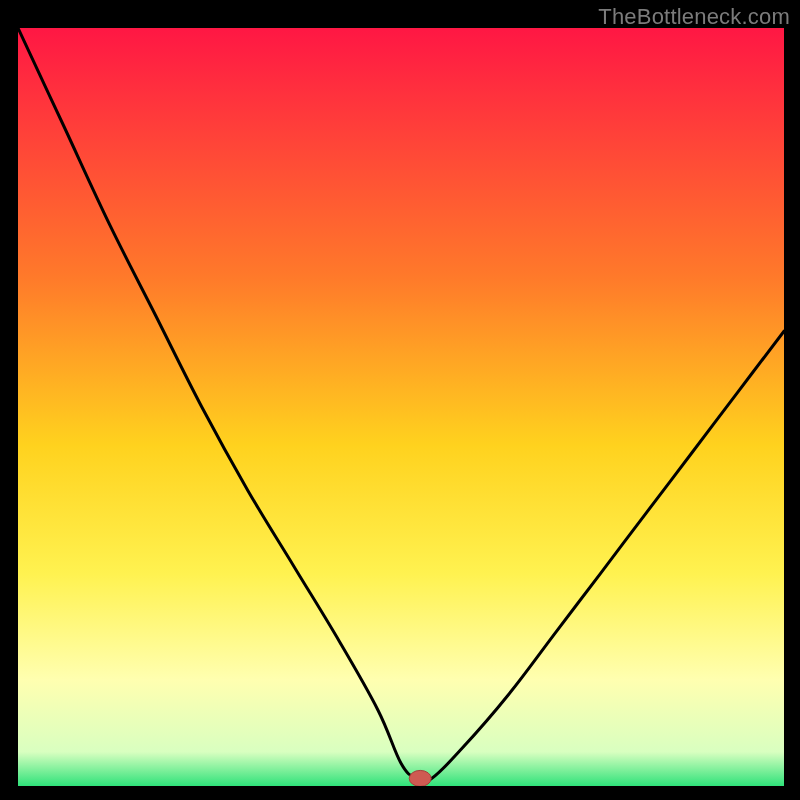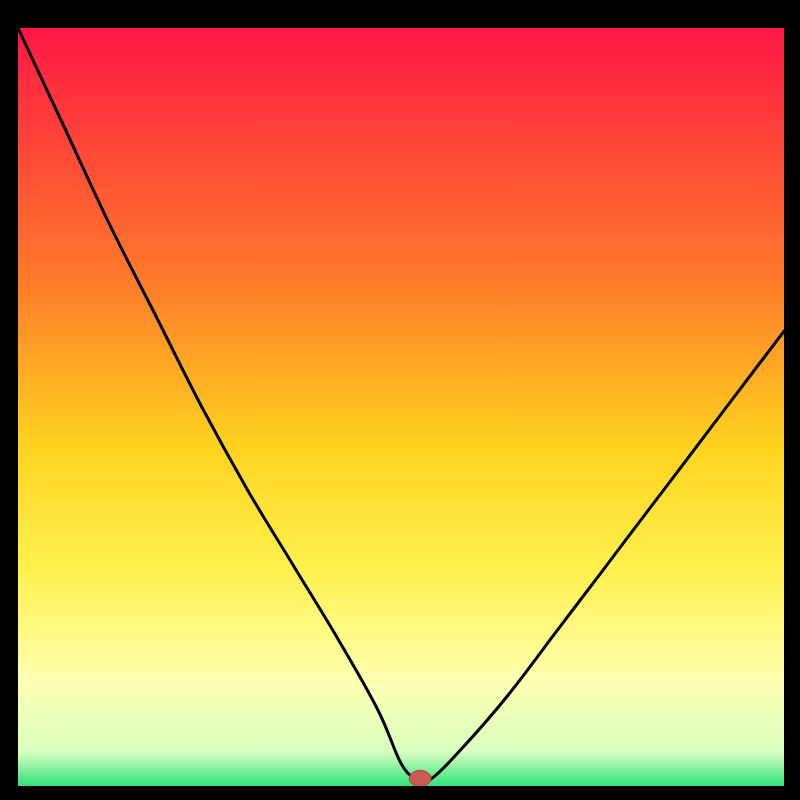--- a/index.html
+++ b/index.html
@@ -44,20 +44,21 @@
   }
   svg {
     display: block;
   }
 </style>
 </head>
 <body>
 
 <div class="frame">
 
+  <div class="watermark">TheBottleneck.com</div>
 
   <div class="plot-outer">
     <svg class="plot" viewBox="0 0 766 758" width="766" height="758">
       <defs>
         <linearGradient id="bg-grad" x1="0" y1="0" x2="0" y2="1">
             <stop offset="0.0%" stop-color="#ff1744"></stop>
             <stop offset="33.0%" stop-color="#ff7a2a"></stop>
             <stop offset="55.0%" stop-color="#ffd21e"></stop>
             <stop offset="72.0%" stop-color="#fff250"></stop>
             <stop offset="86.0%" stop-color="#ffffb0"></stop>

